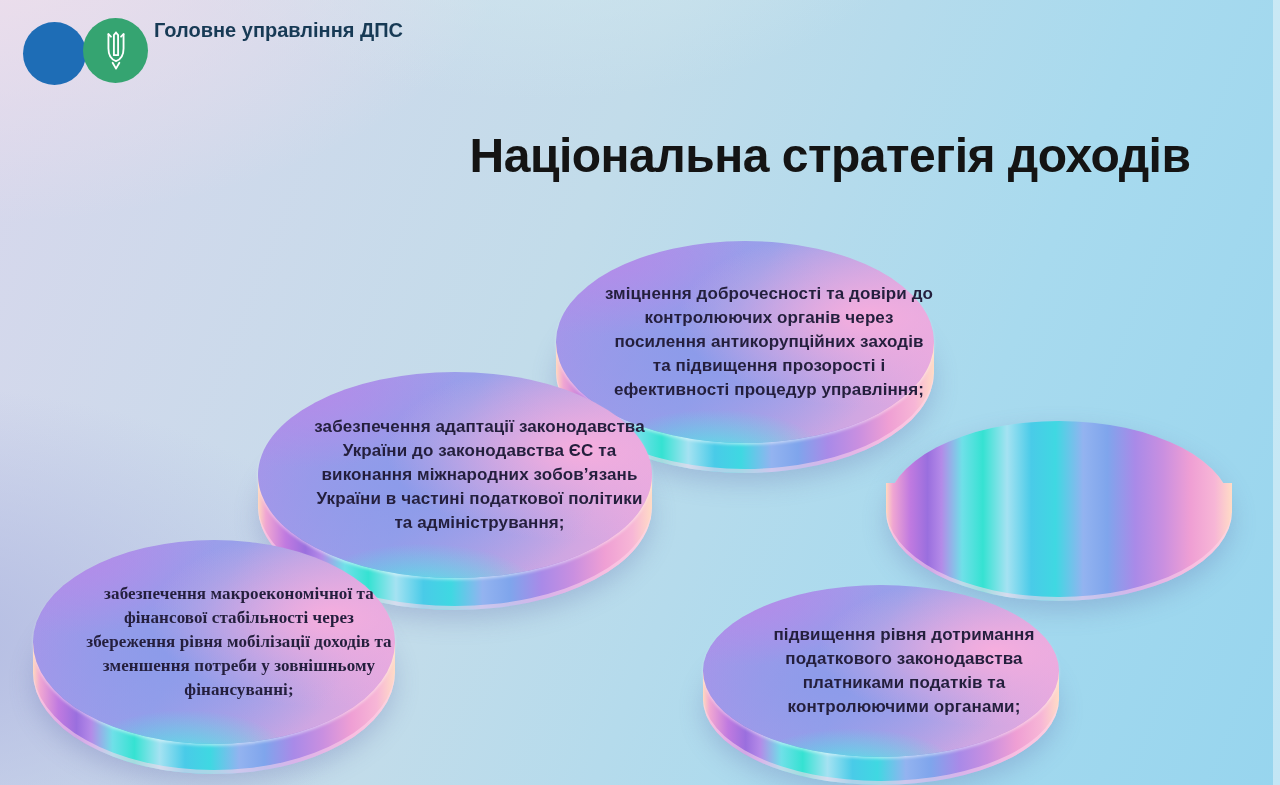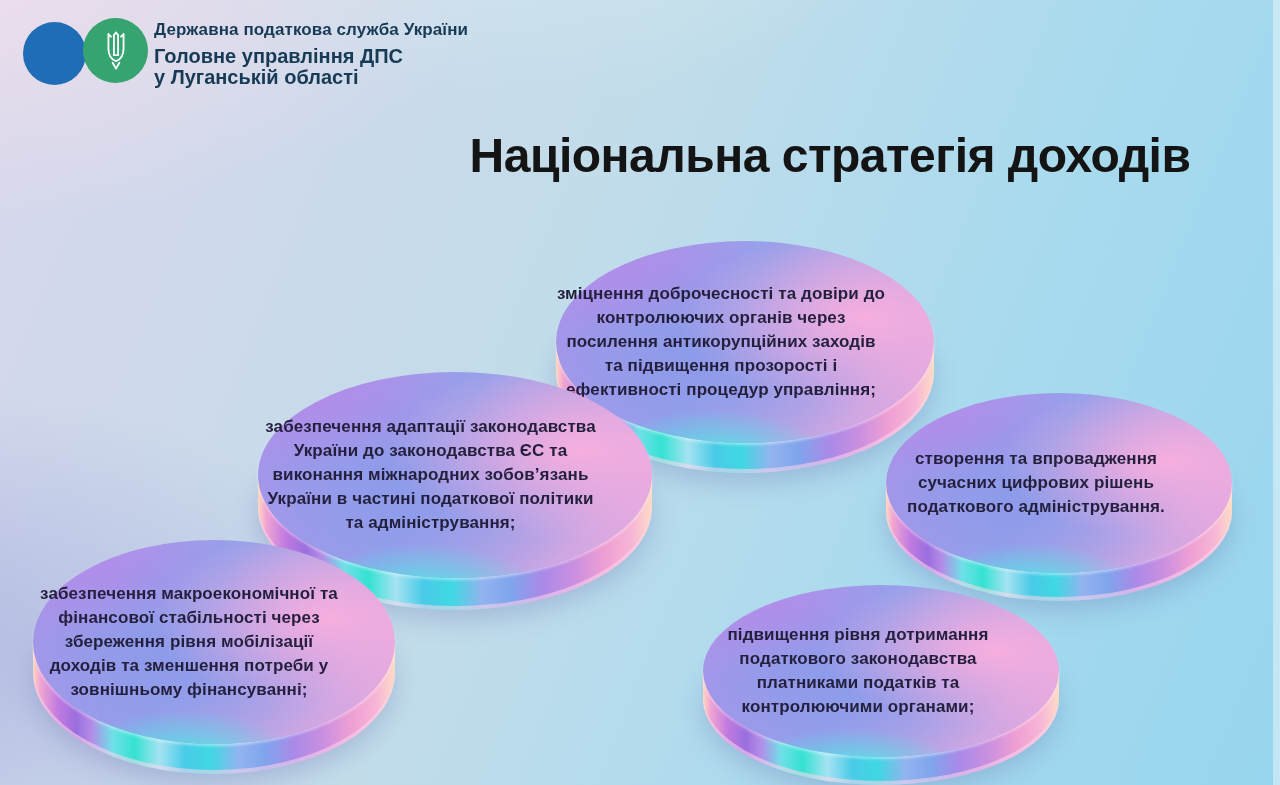--- a/index.html
+++ b/index.html
@@ -50,42 +50,42 @@
     border-radius:50%;
     box-shadow:0 10px 24px rgba(95,105,170,.28), inset 0 -4px 0 rgba(255,215,235,.55);
   }
   .disc .wall{
     position:absolute;left:0;top:calc(var(--fh)/2);width:100%;height:calc(var(--drop) + var(--fh)/2 + 2px);
     clip-path:inset(0 0 calc(var(--fh)/2) 0);
   }
   .disc .face{
     position:absolute;left:0;top:0;width:100%;height:var(--fh);
     border-radius:50%;
-    display:flex;align-items:center;justify-content:flex-start;
+    display:flex;align-items:center;justify-content:flex-end;
     background:
       radial-gradient(90% 80% at 82% 38%, #f6aede 0%, rgba(246,174,222,0) 55%),
       radial-gradient(70% 70% at 12% 8%,  #b38ce9 0%, rgba(179,140,233,0) 55%),
       radial-gradient(55% 45% at 42% 108%,#4fe6e6 0%, rgba(79,230,230,0) 55%),
       radial-gradient(70% 80% at 38% 55%, #8c9bea 0%, rgba(140,155,234,0) 70%),
       linear-gradient(120deg, #b191e9 0%, #97a0ea 45%, #eeaade 100%);
     box-shadow:0 2px 3px rgba(255,255,255,.45);
   }
   .disc-text{
     text-align:center;color:#241f3d;
     font-size:17px;font-weight:700;line-height:1.42;letter-spacing:.1px;
   }
 
   .d1{left:556px;top:241px;width:378px;--fh:202px;--drop:30px;height:232px;}
   .d1 .disc-text{max-width:330px;}
   .d2{left:258px;top:372px;width:394px;--fh:206px;--drop:32px;height:238px;}
   .d2 .disc-text{max-width:345px;}
   .d3{left:886px;top:393px;width:346px;--fh:180px;--drop:28px;height:208px;}
   .d3 .disc-text{max-width:300px;}
   .d4{left:33px; top:540px;width:362px;--fh:204px;--drop:30px;height:234px;}
-  .d4 .disc-text{max-width:312px;}
+  .d4 .disc-text{max-width:312px;font-family:Liberation Serif, serif;}
   .d5{left:703px;top:585px;width:356px;--fh:172px;--drop:28px;height:200px;}
   .d5 .disc-text{max-width:310px;}
 
   .trident-svg{display:block;}
 </style>
 </head>
 <body>
 
 <div class="page">
 
@@ -95,23 +95,21 @@
       <div class="logo-circle green">
         <svg class="trident-svg" width="34" height="42" viewBox="0 0 40 50" fill="none" stroke="#ffffff" stroke-width="2.2" stroke-linecap="round" stroke-linejoin="round">
           <path d="M11 5 V22 C11 31 14 35 20 37 C26 35 29 31 29 22 V5"></path>
           <path d="M11 5 L14 8 M29 5 L26 8"></path>
           <path d="M20 3 L17.5 6 V30 M20 3 L22.5 6 V30 M17.5 30 H22.5"></path>
           <path d="M16 39 L20 46 L24 39"></path>
         </svg>
       </div>
     </div>
     <div class="header-text">
-      <div class="org-name">Державна податкова служба України</div>
       <div class="org-division">Головне управління ДПС</div>
-      <div class="org-region">у Луганській області</div>
     </div>
   </div>
 
   <h1 class="title">
     <span>Національна стратегія доходів</span><br>
   </h1>
 
   <div class="disc d1">
     <div class="rim"></div>
     <div class="wall"></div>
@@ -124,23 +122,20 @@
     <div class="rim"></div>
     <div class="wall"></div>
     <div class="face">
       <div class="disc-text">забезпечення адаптації законодавства України до законодавства ЄС та виконання міжнародних зобов’язань України в частині податкової політики та адміністрування;</div>
     </div>
   </div>
 
   <div class="disc d3">
     <div class="rim"></div>
     <div class="wall"></div>
-    <div class="face">
-      <div class="disc-text">створення та впровадження сучасних цифрових рішень податкового адміністрування.</div>
-    </div>
   </div>
 
   <div class="disc d4">
     <div class="rim"></div>
     <div class="wall"></div>
     <div class="face">
       <div class="disc-text">забезпечення макроекономічної та фінансової стабільності через збереження рівня мобілізації доходів та зменшення потреби у зовнішньому фінансуванні;</div>
     </div>
   </div>
 

